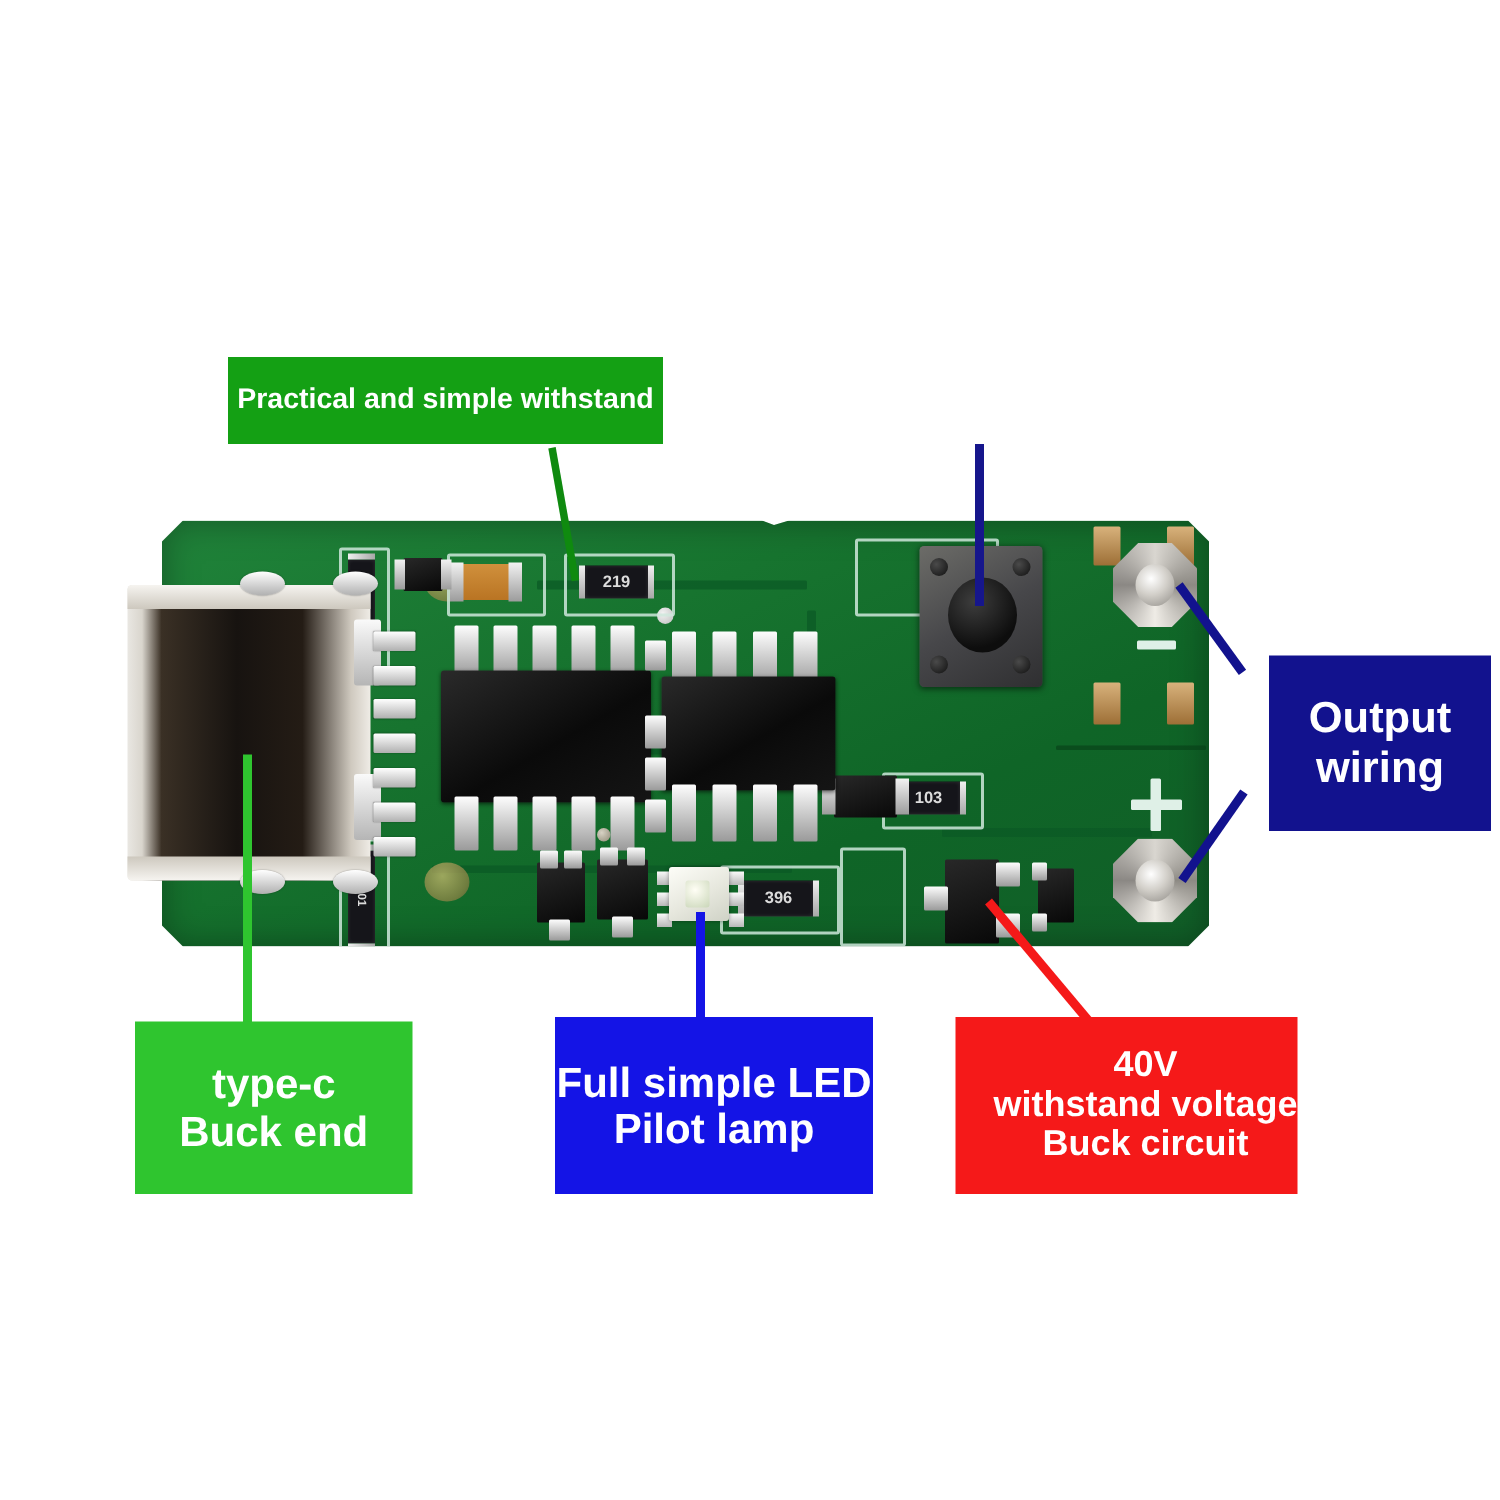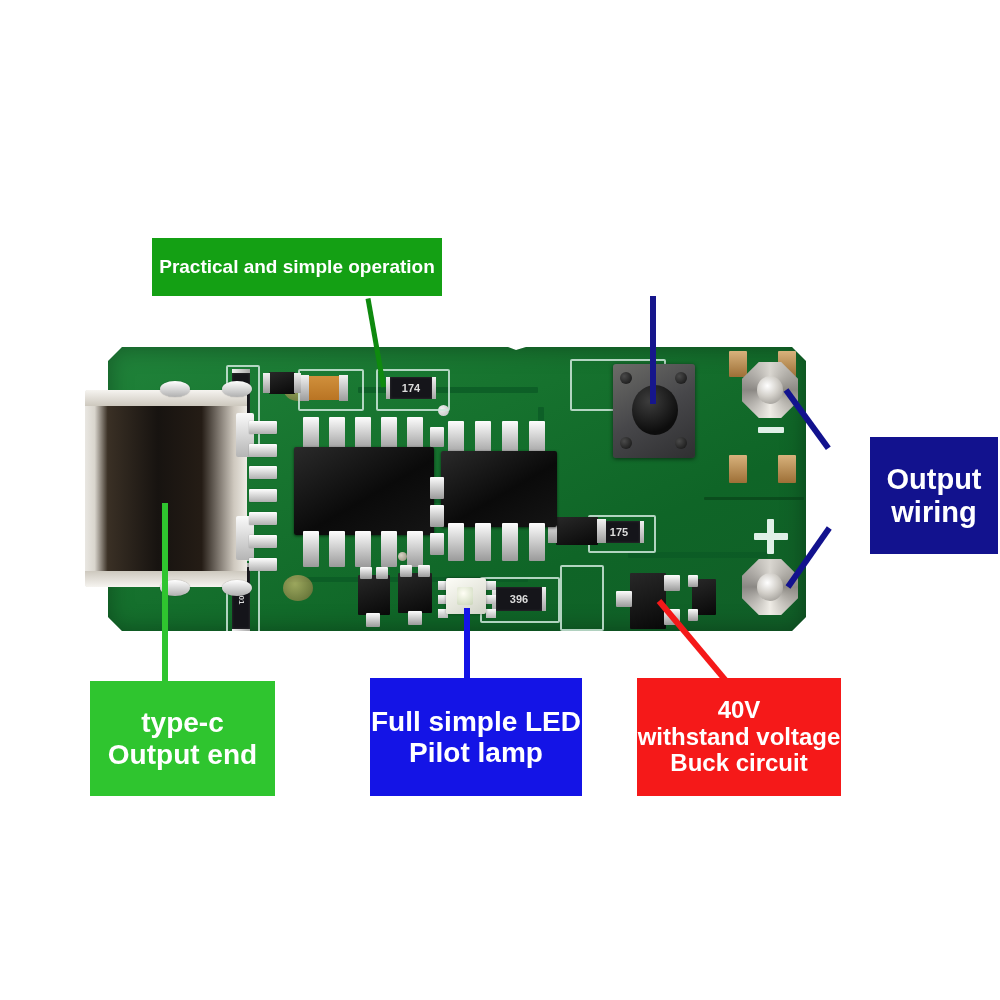--- a/index.html
+++ b/index.html
@@ -8,24 +8,24 @@
   #stage{position:relative;width:1000px;height:1000px;background:#fff;}
 
   
   .label{position:absolute;display:flex;align-items:center;justify-content:center;
          color:#ffffff;text-align:center;line-height:1.12;font-weight:600;
          box-sizing:border-box;}
   .label span{display:block;white-space:pre-line;}
 
   #lbl-practical{left:152px;top:238px;width:290px;height:58px;background:#14a014;font-size:19px;}
   #lbl-adjust   {left:540px;top:240px;width:200px;height:57px;background:#16168c;font-size:27px;}
-  #lbl-output   {left:846px;top:437px;width:128px;height:117px;background:#12128e;font-size:29px;margin-left:24px;}
+  #lbl-output   {left:846px;top:437px;width:148px;height:117px;background:#12128e;font-size:29px;}
   #lbl-typec    {left:90px;top:681px;width:185px;height:115px;background:#2fc52f;font-size:28px;}
   #lbl-led      {left:370px;top:678px;width:212px;height:118px;background:#1414e6;font-size:28px;}
-  #lbl-40v      {left:637px;top:678px;width:204px;height:118px;background:#f51919;font-size:24px;}
+  #lbl-40v      {left:637px;top:678px;width:228px;height:118px;background:#f51919;font-size:24px;justify-content:flex-end;}
 
   
   .leader{position:absolute;transform-origin:0 50%;}
 
   
   #board{position:absolute;left:108px;top:347px;width:698px;height:284px;
          background:linear-gradient(155deg,#20833a 0%,#17742f 35%,#0f6527 70%,#115f28 100%);
          box-shadow:inset 0 0 24px rgba(0,0,0,.35), 0 2px 5px rgba(0,0,0,.25);
          clip-path:polygon(14px 0,400px 0,408px 3px,418px 0,684px 0,698px 14px,698px 270px,
                            684px 284px,14px 284px,0 270px,0 14px);}
@@ -135,24 +135,24 @@
     <div class="silk" style="left:462px;top:12px;width:92px;height:48px;"></div>
     <div class="silk" style="left:60px;top:48px;width:54px;height:12px;border-width:0 0 2px 0;"></div>
 
     <div class="res v" style="left:124px;top:26px;width:18px;height:62px;">201</div>
     <div class="res v" style="left:124px;top:220px;width:18px;height:62px;">201</div>
 
     <div class="cap" style="left:200px;top:29px;width:32px;height:24px;"></div>
     <div class="capend" style="left:192px;top:28px;width:9px;height:26px;"></div>
     <div class="capend" style="left:231px;top:28px;width:9px;height:26px;"></div>
 
-    <div class="res" style="left:282px;top:30px;width:42px;height:22px;font-size:11px;">174</div>
+    <div class="res" style="left:282px;top:30px;width:42px;height:22px;font-size:11px;">219</div>
 
     <div class="res" style="left:388px;top:240px;width:46px;height:24px;font-size:11px;">396</div>
-    <div class="res" style="left:490px;top:174px;width:42px;height:22px;font-size:11px;">175</div>
+    <div class="res" style="left:490px;top:174px;width:42px;height:22px;font-size:11px;">103</div>
 
     <div class="sot" style="left:448px;top:170px;width:42px;height:28px;"></div>
     <div class="capend" style="left:440px;top:172px;width:9px;height:24px;"></div>
     <div class="capend" style="left:489px;top:172px;width:9px;height:24px;"></div>
 
     <div class="sot" style="left:161px;top:25px;width:26px;height:22px;"></div>
     <div class="capend" style="left:155px;top:26px;width:7px;height:20px;"></div>
     <div class="capend" style="left:186px;top:26px;width:7px;height:20px;"></div>
 
     <div class="pin" style="left:195px;top:70px;width:16px;height:34px;"></div>
@@ -271,32 +271,32 @@
               transform:rotate(-55deg);"></div>
 
   <div class="leader" style="left:162px;top:503px;width:6px;height:180px;background:#2fc52f;transform:none;"></div>
 
   <div class="leader" style="left:464px;top:608px;width:6px;height:74px;background:#1414e6;transform:none;"></div>
 
   <div class="leader" style="left:659px;top:598px;width:104px;height:6px;background:#f51919;
               transform:rotate(50deg);"></div>
 
   <div class="label" id="lbl-practical">
-    <span>Practical and simple operation</span>
+    <span>Practical and simple withstand</span>
   </div>
 
 
   <div class="label" id="lbl-output">
     <span>Output
 wiring</span>
   </div>
 
   <div class="label" id="lbl-typec">
     <span>type-c
-Output end</span>
+Buck end</span>
   </div>
 
   <div class="label" id="lbl-led">
     <span>Full simple LED
 Pilot lamp</span>
   </div>
 
   <div class="label" id="lbl-40v">
     <span>40V
 withstand voltage

